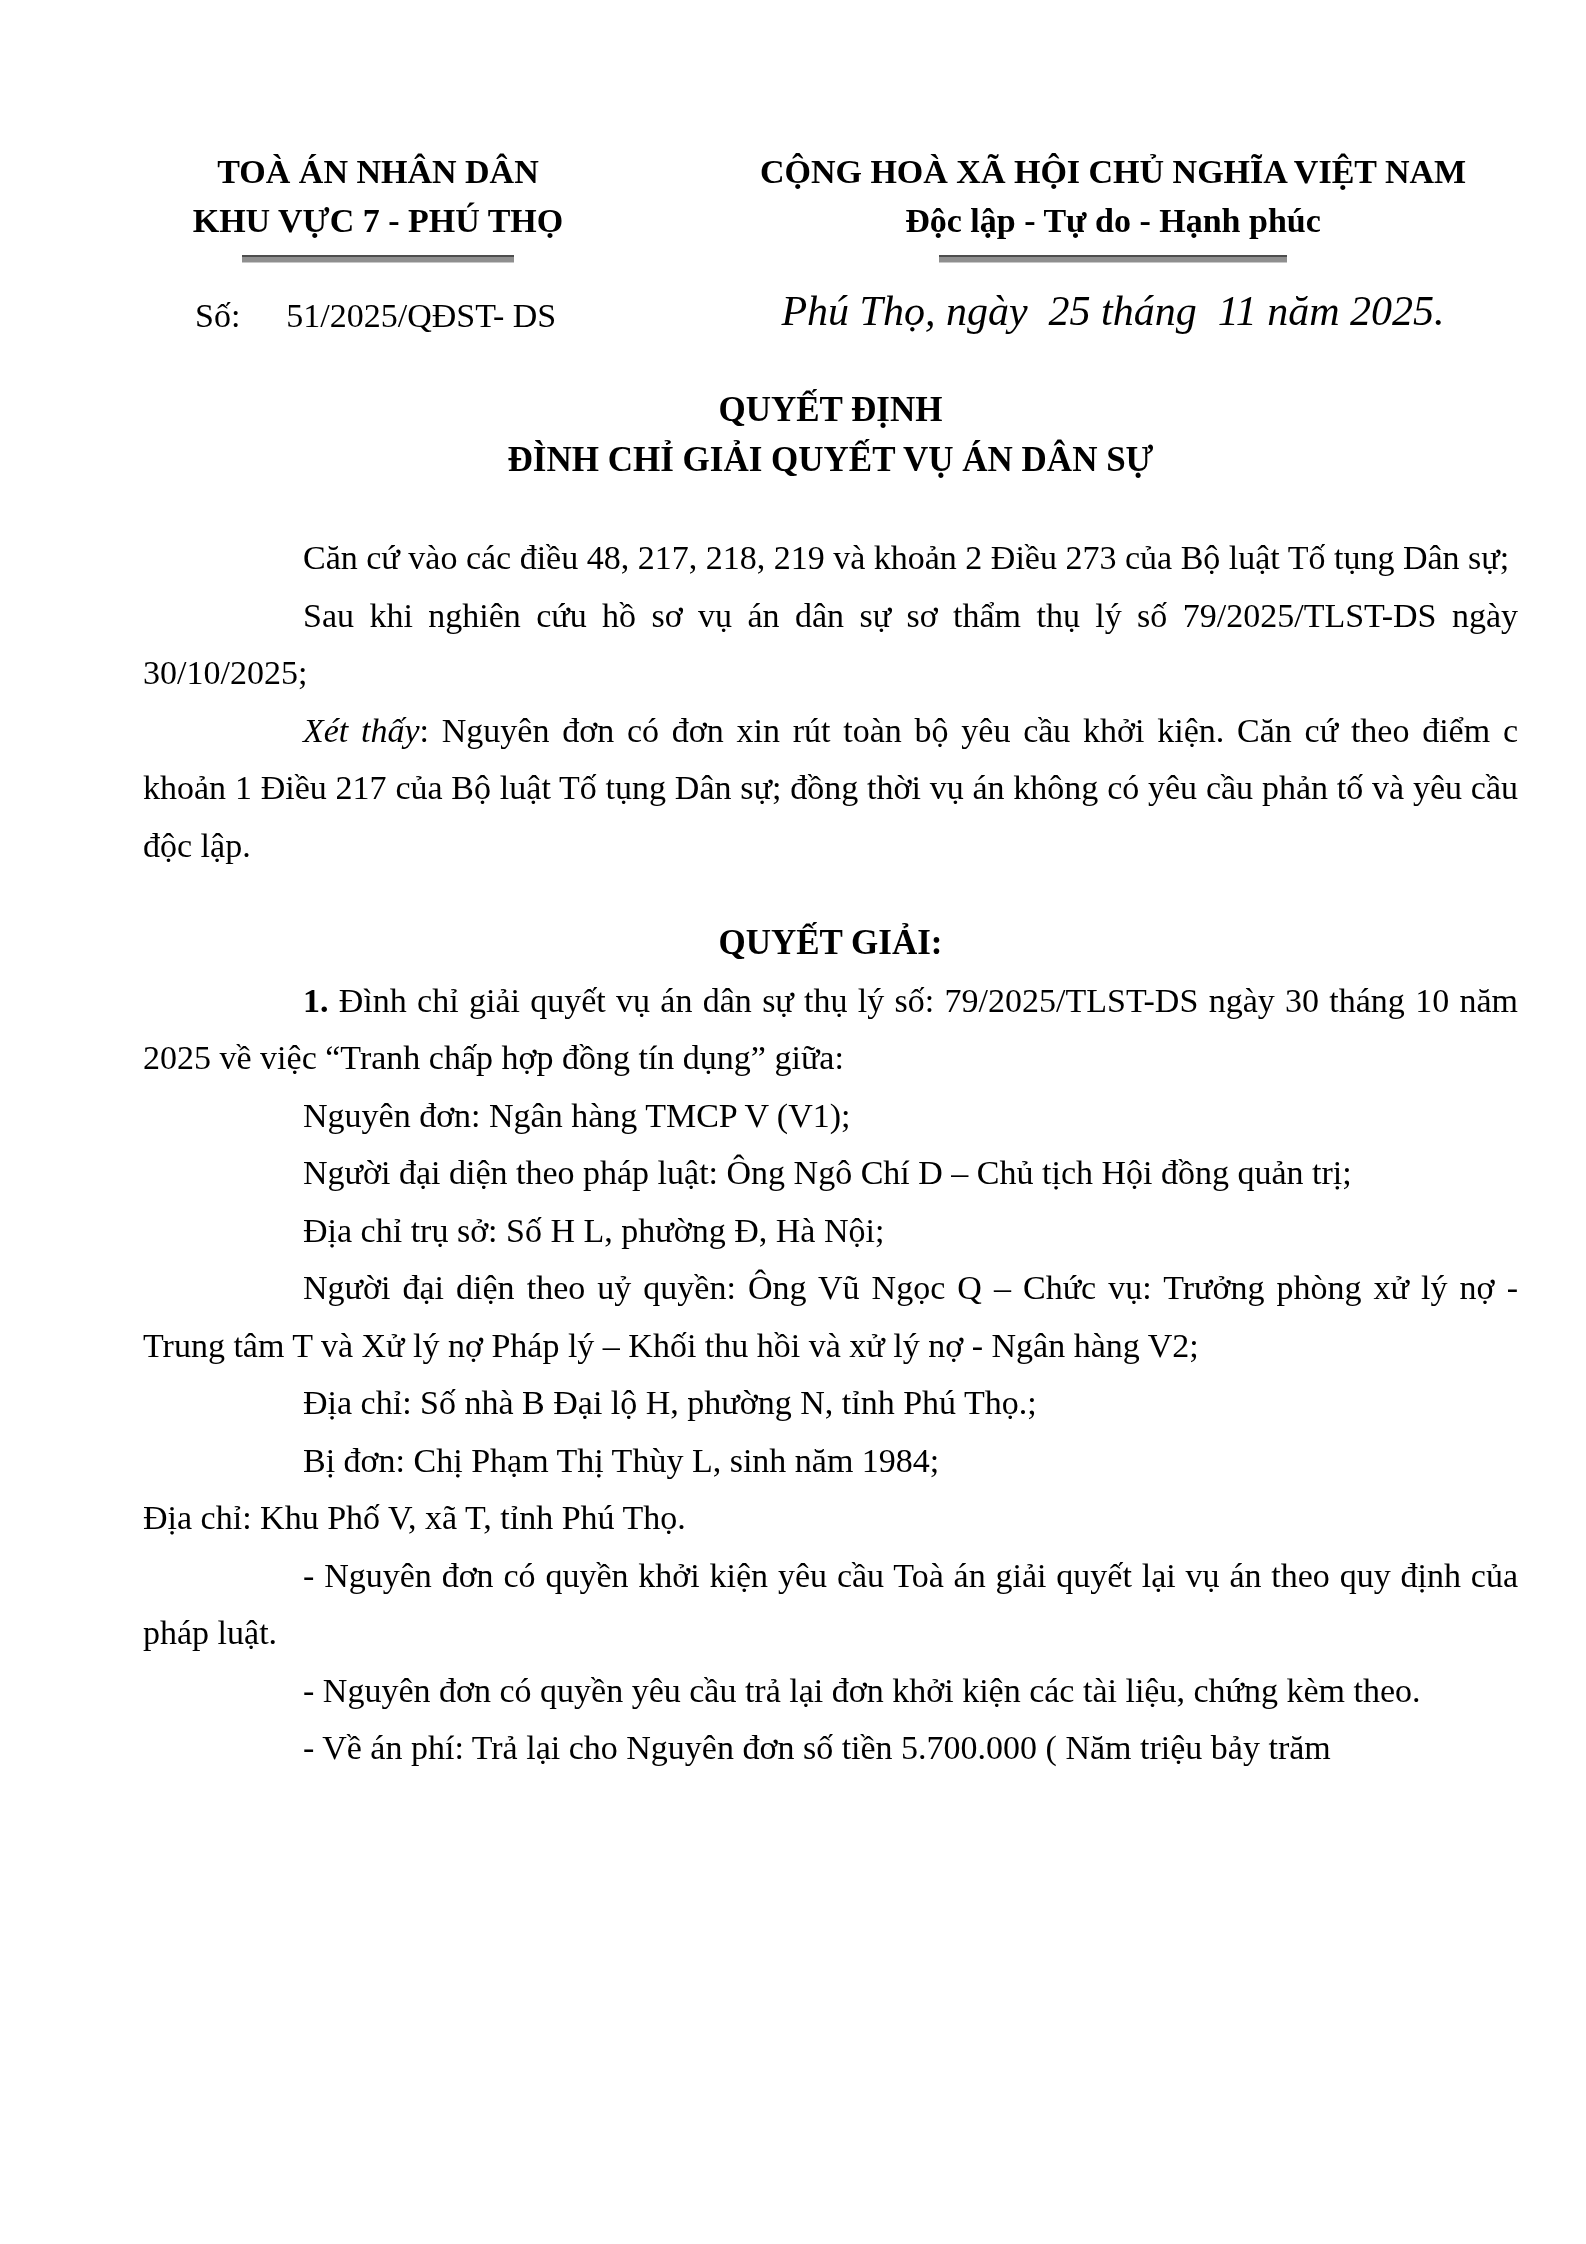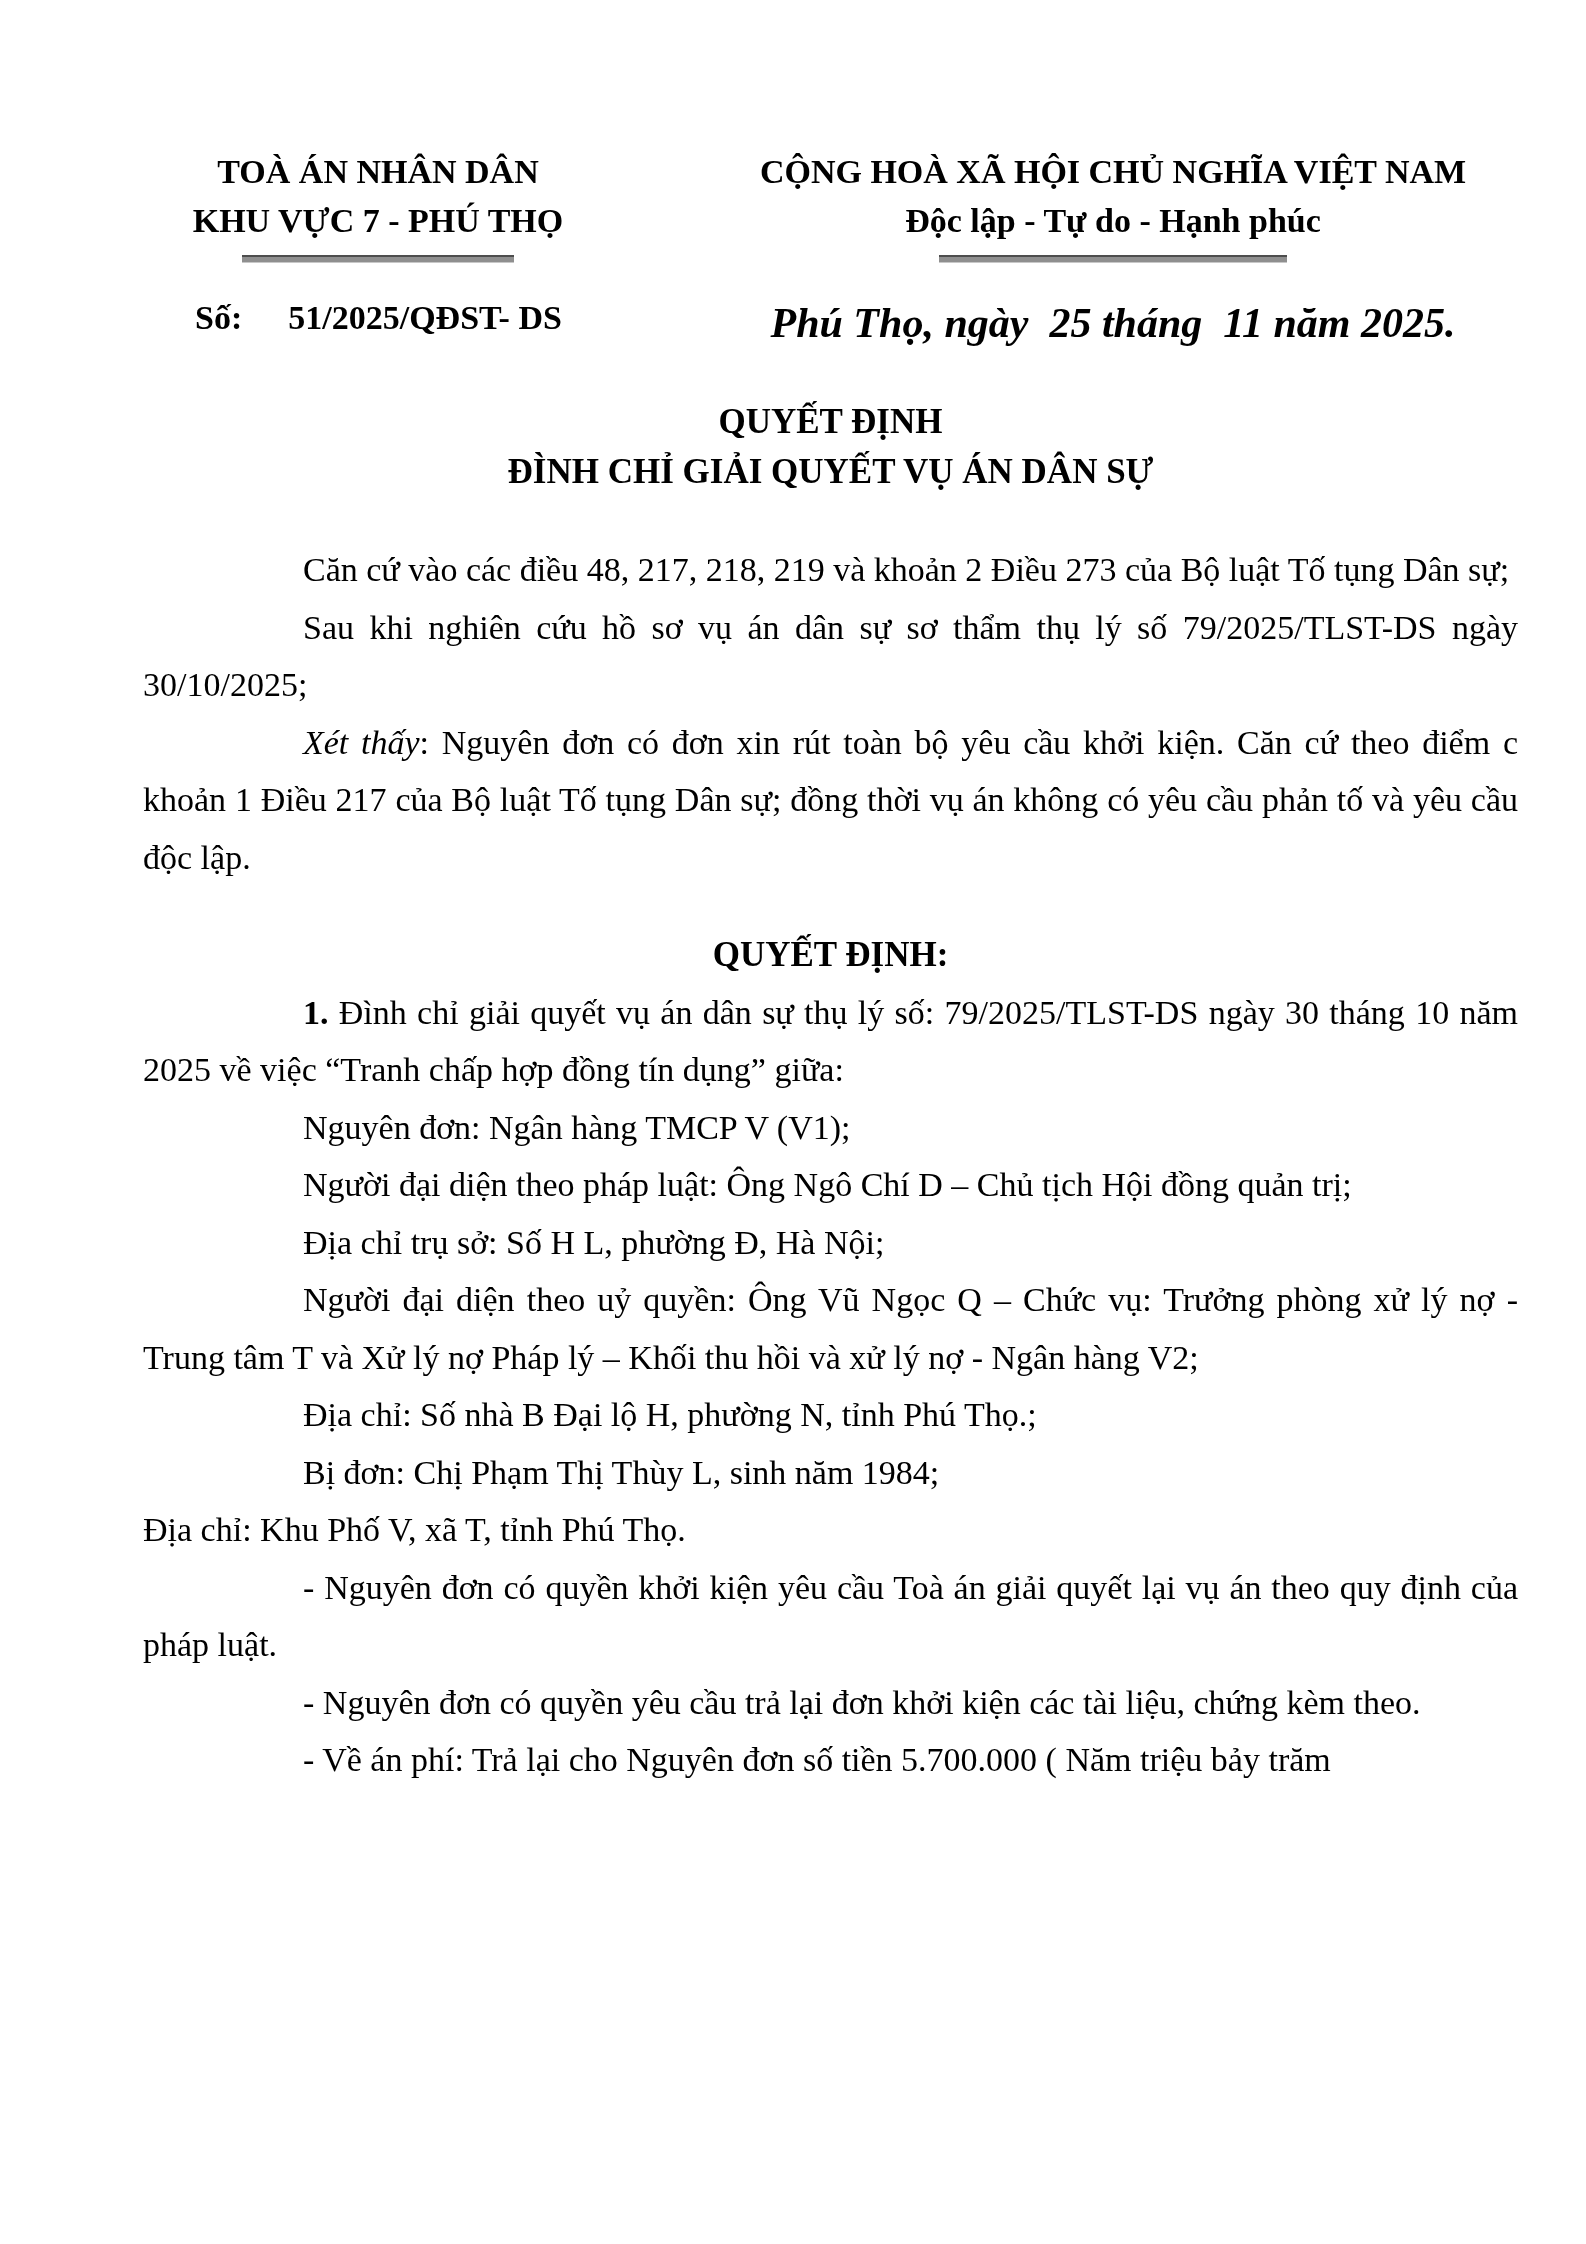--- a/index.html
+++ b/index.html
@@ -50,23 +50,22 @@
     border-top: 2px solid #4d4d4d;
     border-bottom: 1px solid #c8c8c8;
     margin: 9px auto 0 auto;
   }
   .rule-left  { width: 272px; }
   .rule-right { width: 348px; }
 
   .meta-row {
     display: flex;
     justify-content: space-between;
-    align-items: flex-start;
-    margin-top: 36px;
-    font-weight: bold;
+    align-items: flex-end;
+    margin-top: 24px;
   }
   .doc-number {
     font-size: 34px;
     margin-left: 52px;
     white-space: nowrap;
   }
   .doc-number-value { margin-left: 46px; }
   .date-wrap {
     width: 810px;
     text-align: center;
@@ -131,21 +130,21 @@
 
   <div class="title-block">
     <div>QUYẾT ĐỊNH</div>
     <div>ĐÌNH CHỈ GIẢI QUYẾT VỤ ÁN DÂN SỰ</div>
   </div>
 
   <div class="body">
       <p class="para">Căn cứ vào các điều 48, 217, 218, 219 và khoản 2 Điều 273 của Bộ luật Tố tụng Dân sự;</p>
       <p class="para">Sau khi nghiên cứu hồ sơ vụ án dân sự sơ thẩm thụ lý số 79/2025/TLST-DS ngày 30/10/2025;</p>
       <p class="para"><span class="italic">Xét thấy</span>: Nguyên đơn có đơn xin rút toàn bộ yêu cầu khởi kiện. Căn cứ theo điểm c khoản 1 Điều 217 của Bộ luật Tố tụng Dân sự; đồng thời vụ án không có yêu cầu phản tố và yêu cầu độc lập.</p>
-      <p class="para heading">QUYẾT ĐỊNH:</p>
+      <p class="para heading">QUYẾT GIẢI:</p>
       <p class="para"><span class="bold">1.</span> Đình chỉ giải quyết vụ án dân sự thụ lý số: 79/2025/TLST-DS ngày 30 tháng 10 năm 2025 về việc “Tranh chấp hợp đồng tín dụng” giữa:</p>
       <p class="para">Nguyên đơn: Ngân hàng TMCP V (V1);</p>
       <p class="para">Người đại diện theo pháp luật: Ông Ngô Chí D – Chủ tịch Hội đồng quản trị;</p>
       <p class="para">Địa chỉ trụ sở: Số H L, phường Đ, Hà Nội;</p>
       <p class="para">Người đại diện theo uỷ quyền: Ông Vũ Ngọc Q – Chức vụ: Trưởng phòng xử lý nợ - Trung tâm T và Xử lý nợ Pháp lý – Khối thu hồi và xử lý nợ - Ngân hàng V2;</p>
       <p class="para">Địa chỉ: Số nhà B Đại lộ H, phường N, tỉnh Phú Thọ.;</p>
       <p class="para">Bị đơn: Chị Phạm Thị Thùy L, sinh năm 1984;</p>
       <p class="para noindent">Địa chỉ: Khu Phố V, xã T, tỉnh Phú Thọ.</p>
       <p class="para">- Nguyên đơn có quyền khởi kiện yêu cầu Toà án giải quyết lại vụ án theo quy định của pháp luật.</p>
       <p class="para">- Nguyên đơn có quyền yêu cầu trả lại đơn khởi kiện các tài liệu, chứng kèm theo.</p>

